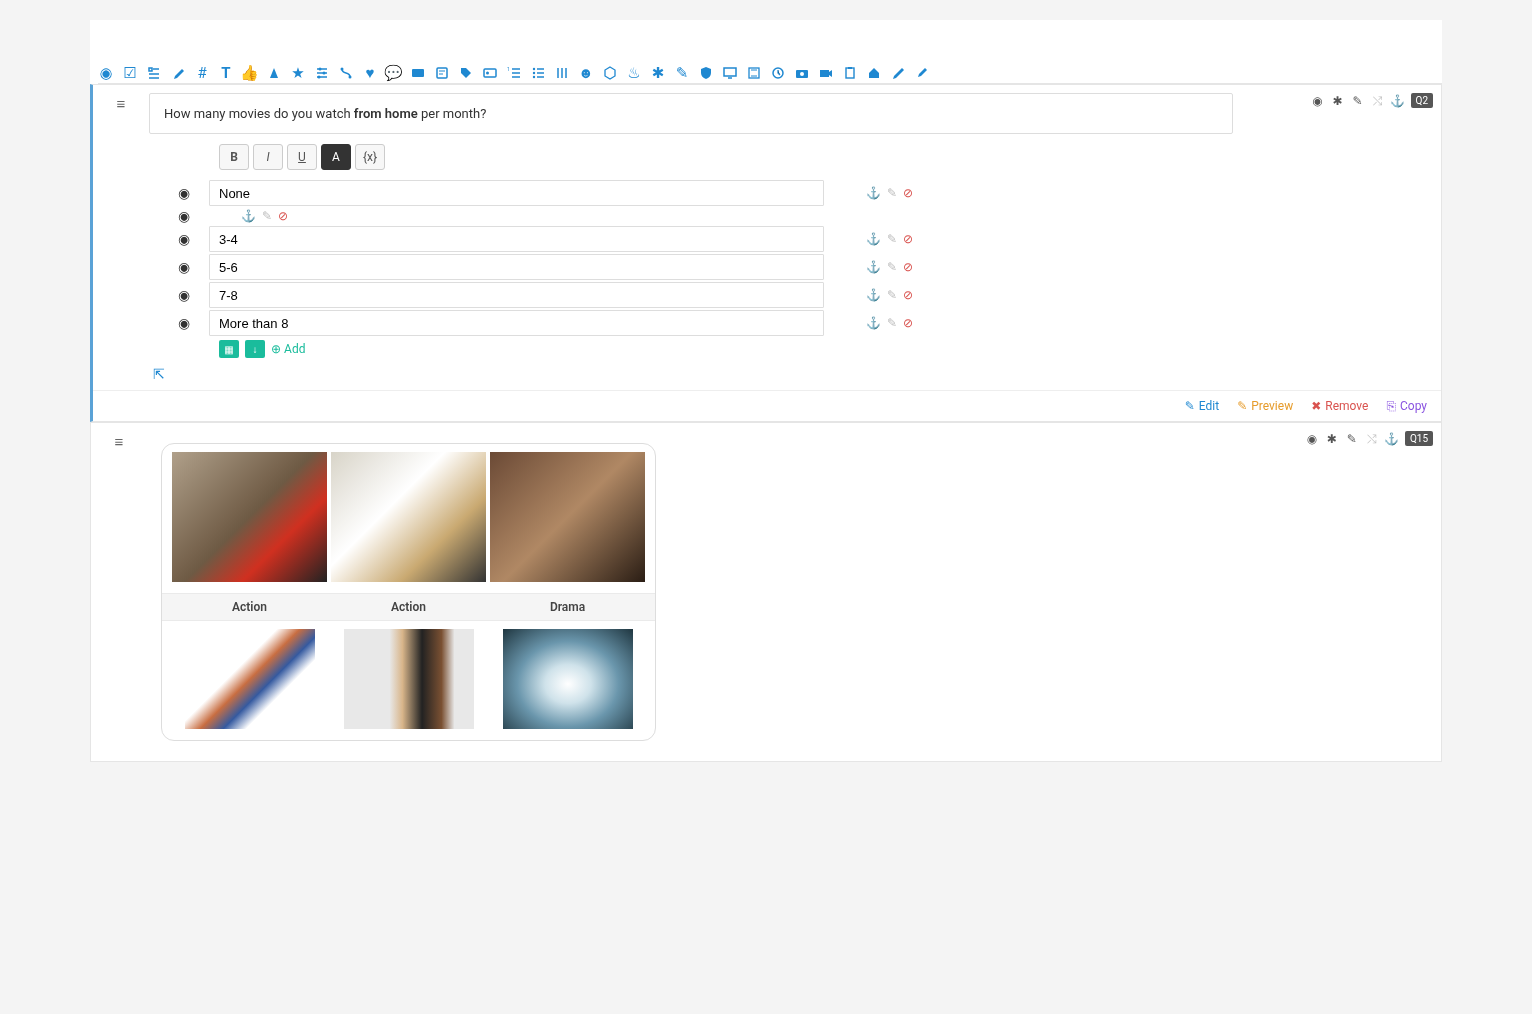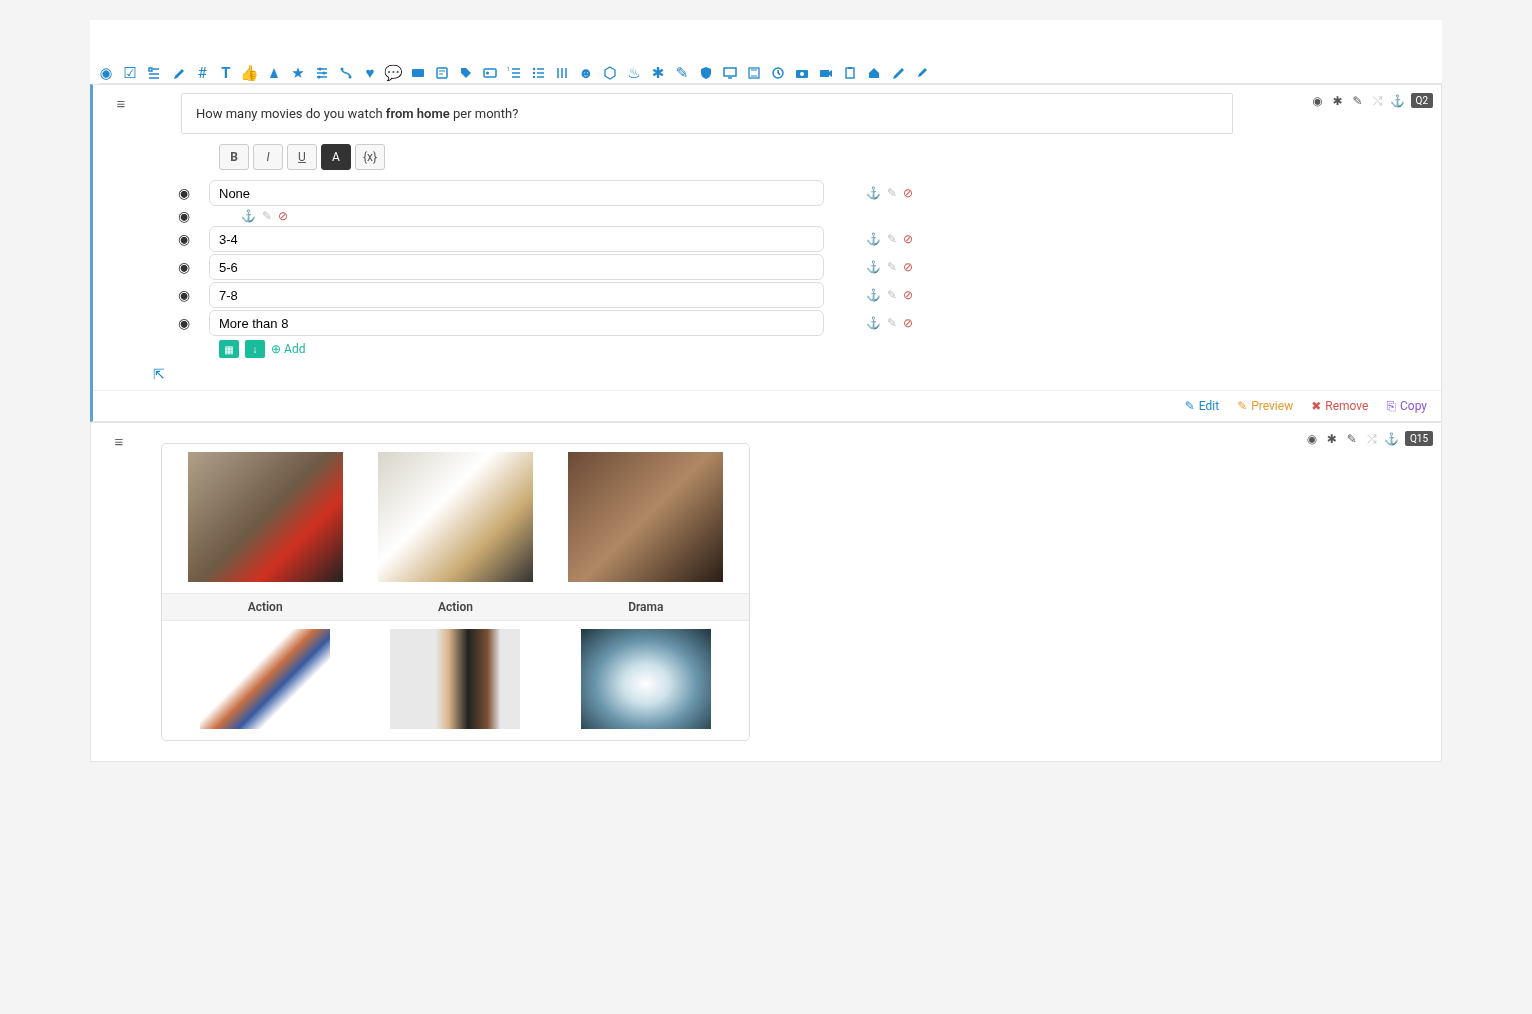--- a/index.html
+++ b/index.html
@@ -76,21 +76,20 @@
     padding: 8px 8px 8px 0;
   }
   .question-text-box {
     border: 1px solid #ddd;
     border-radius: 2px;
     padding: 12px 14px;
     margin-right: 200px;
     margin-bottom: 10px;
     min-height: 40px;
     font-size: 13px;
-    margin-left: 32px;
   }
   .question-text-box .b { font-weight: 600; }
   
   .fmt-bar {
     display: flex;
     gap: 4px;
     margin-left: 70px;
     margin-bottom: 10px;
   }
   .fmt-btn {
@@ -115,21 +114,21 @@
     width: 30px;
     text-align: center;
     color: #333;
     font-size: 14px;
     margin-left: 20px;
   }
   .opt-input {
     flex: 0 0 615px;
     border: 1px solid #ddd;
     padding: 5px 9px;
-    border-radius: 6px;
+    border-radius: 1px;
     font-size: 13px;
     height: 26px;
   }
   .row-actions {
     margin-left: 32px;
     display: flex;
     gap: 6px;
     align-items: center;
     color: #bbb;
     font-size: 12px;
@@ -180,23 +179,23 @@
     margin-right: 200px;
   }
   .q15-text {
     font-size: 13px;
     margin-bottom: 16px;
   }
   .q15-text .u { text-decoration: underline; }
   .q15-text .b { font-weight: 600; }
   .genre-table {
     border: 1px solid #ddd;
-    border-radius: 5px;
+    border-radius: 13px;
     overflow: hidden;
-    width: 589px;
+    width: 495px;
   }
   .genre-row {
     display: flex;
     justify-content: space-around;
     padding: 8px;
   }
   .genre-row.images { align-items: center; }
   .genre-row.labels { background: #f5f5f5; border-top: 1px solid #eaeaea; border-bottom: 1px solid #eaeaea; padding: 6px 8px; font-size: 12px; font-weight:600; color:#444; }
   .genre-cell { flex: 1; text-align: center; }
   .img-placeholder {

